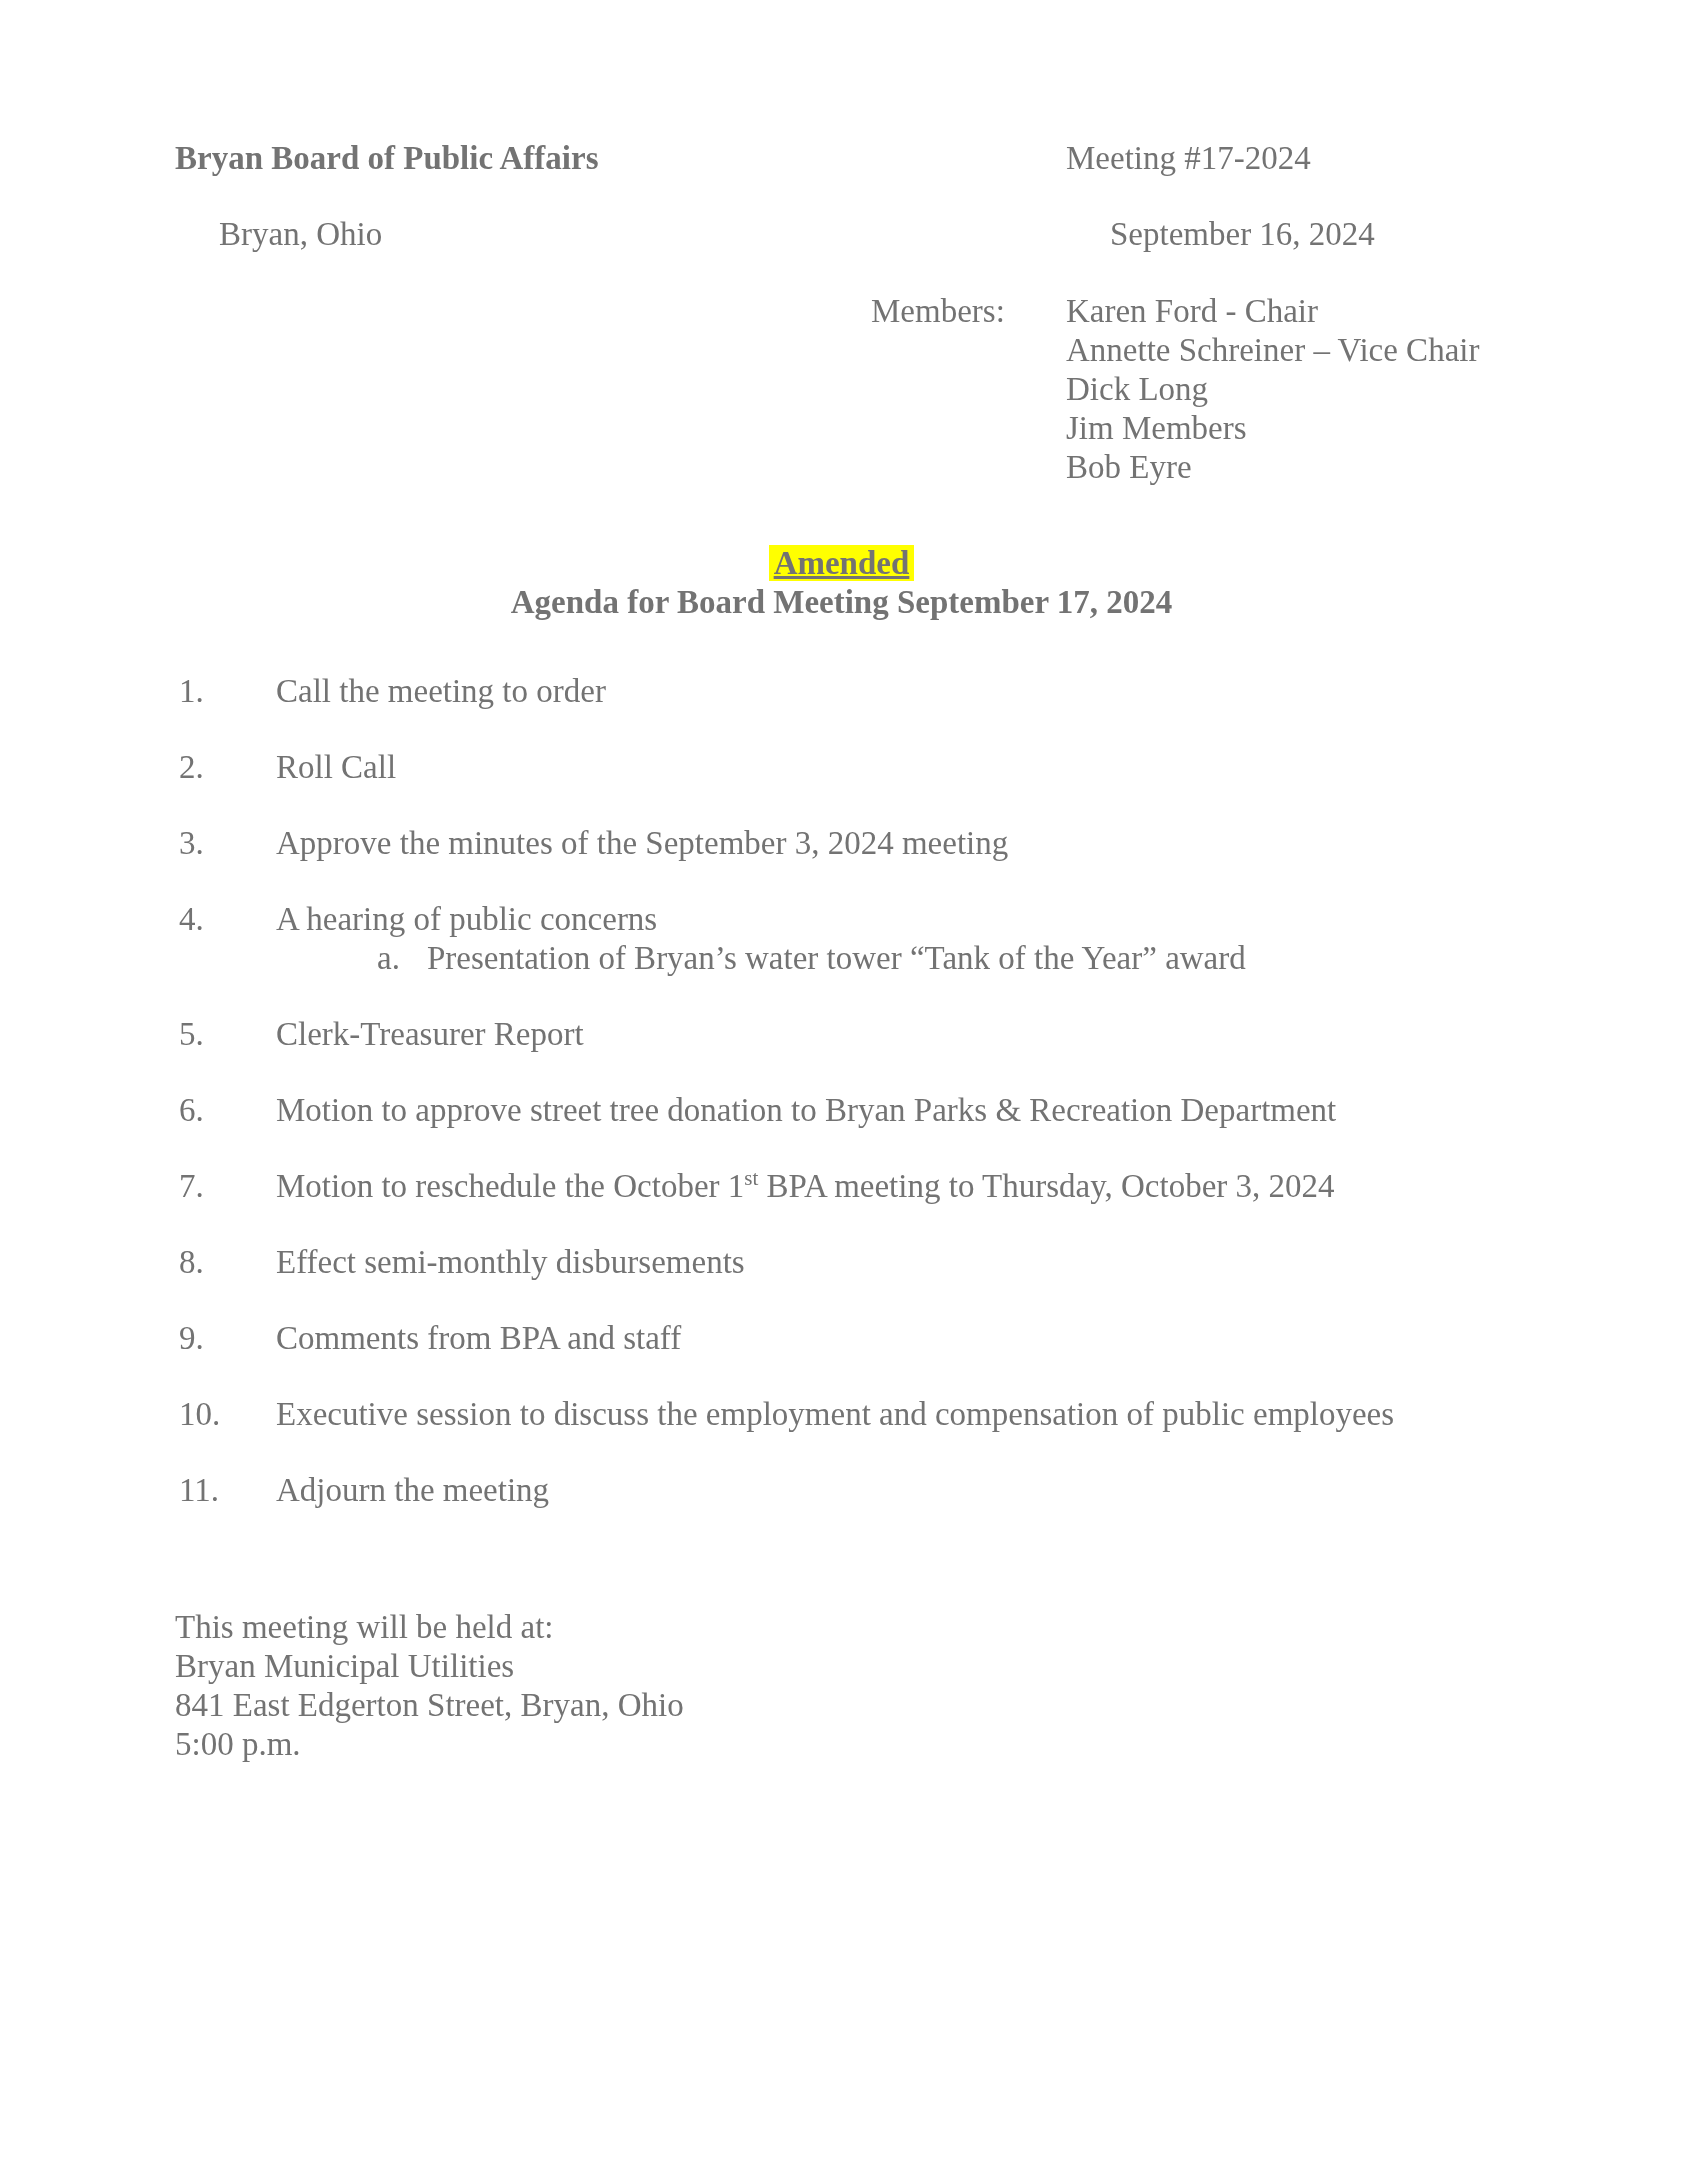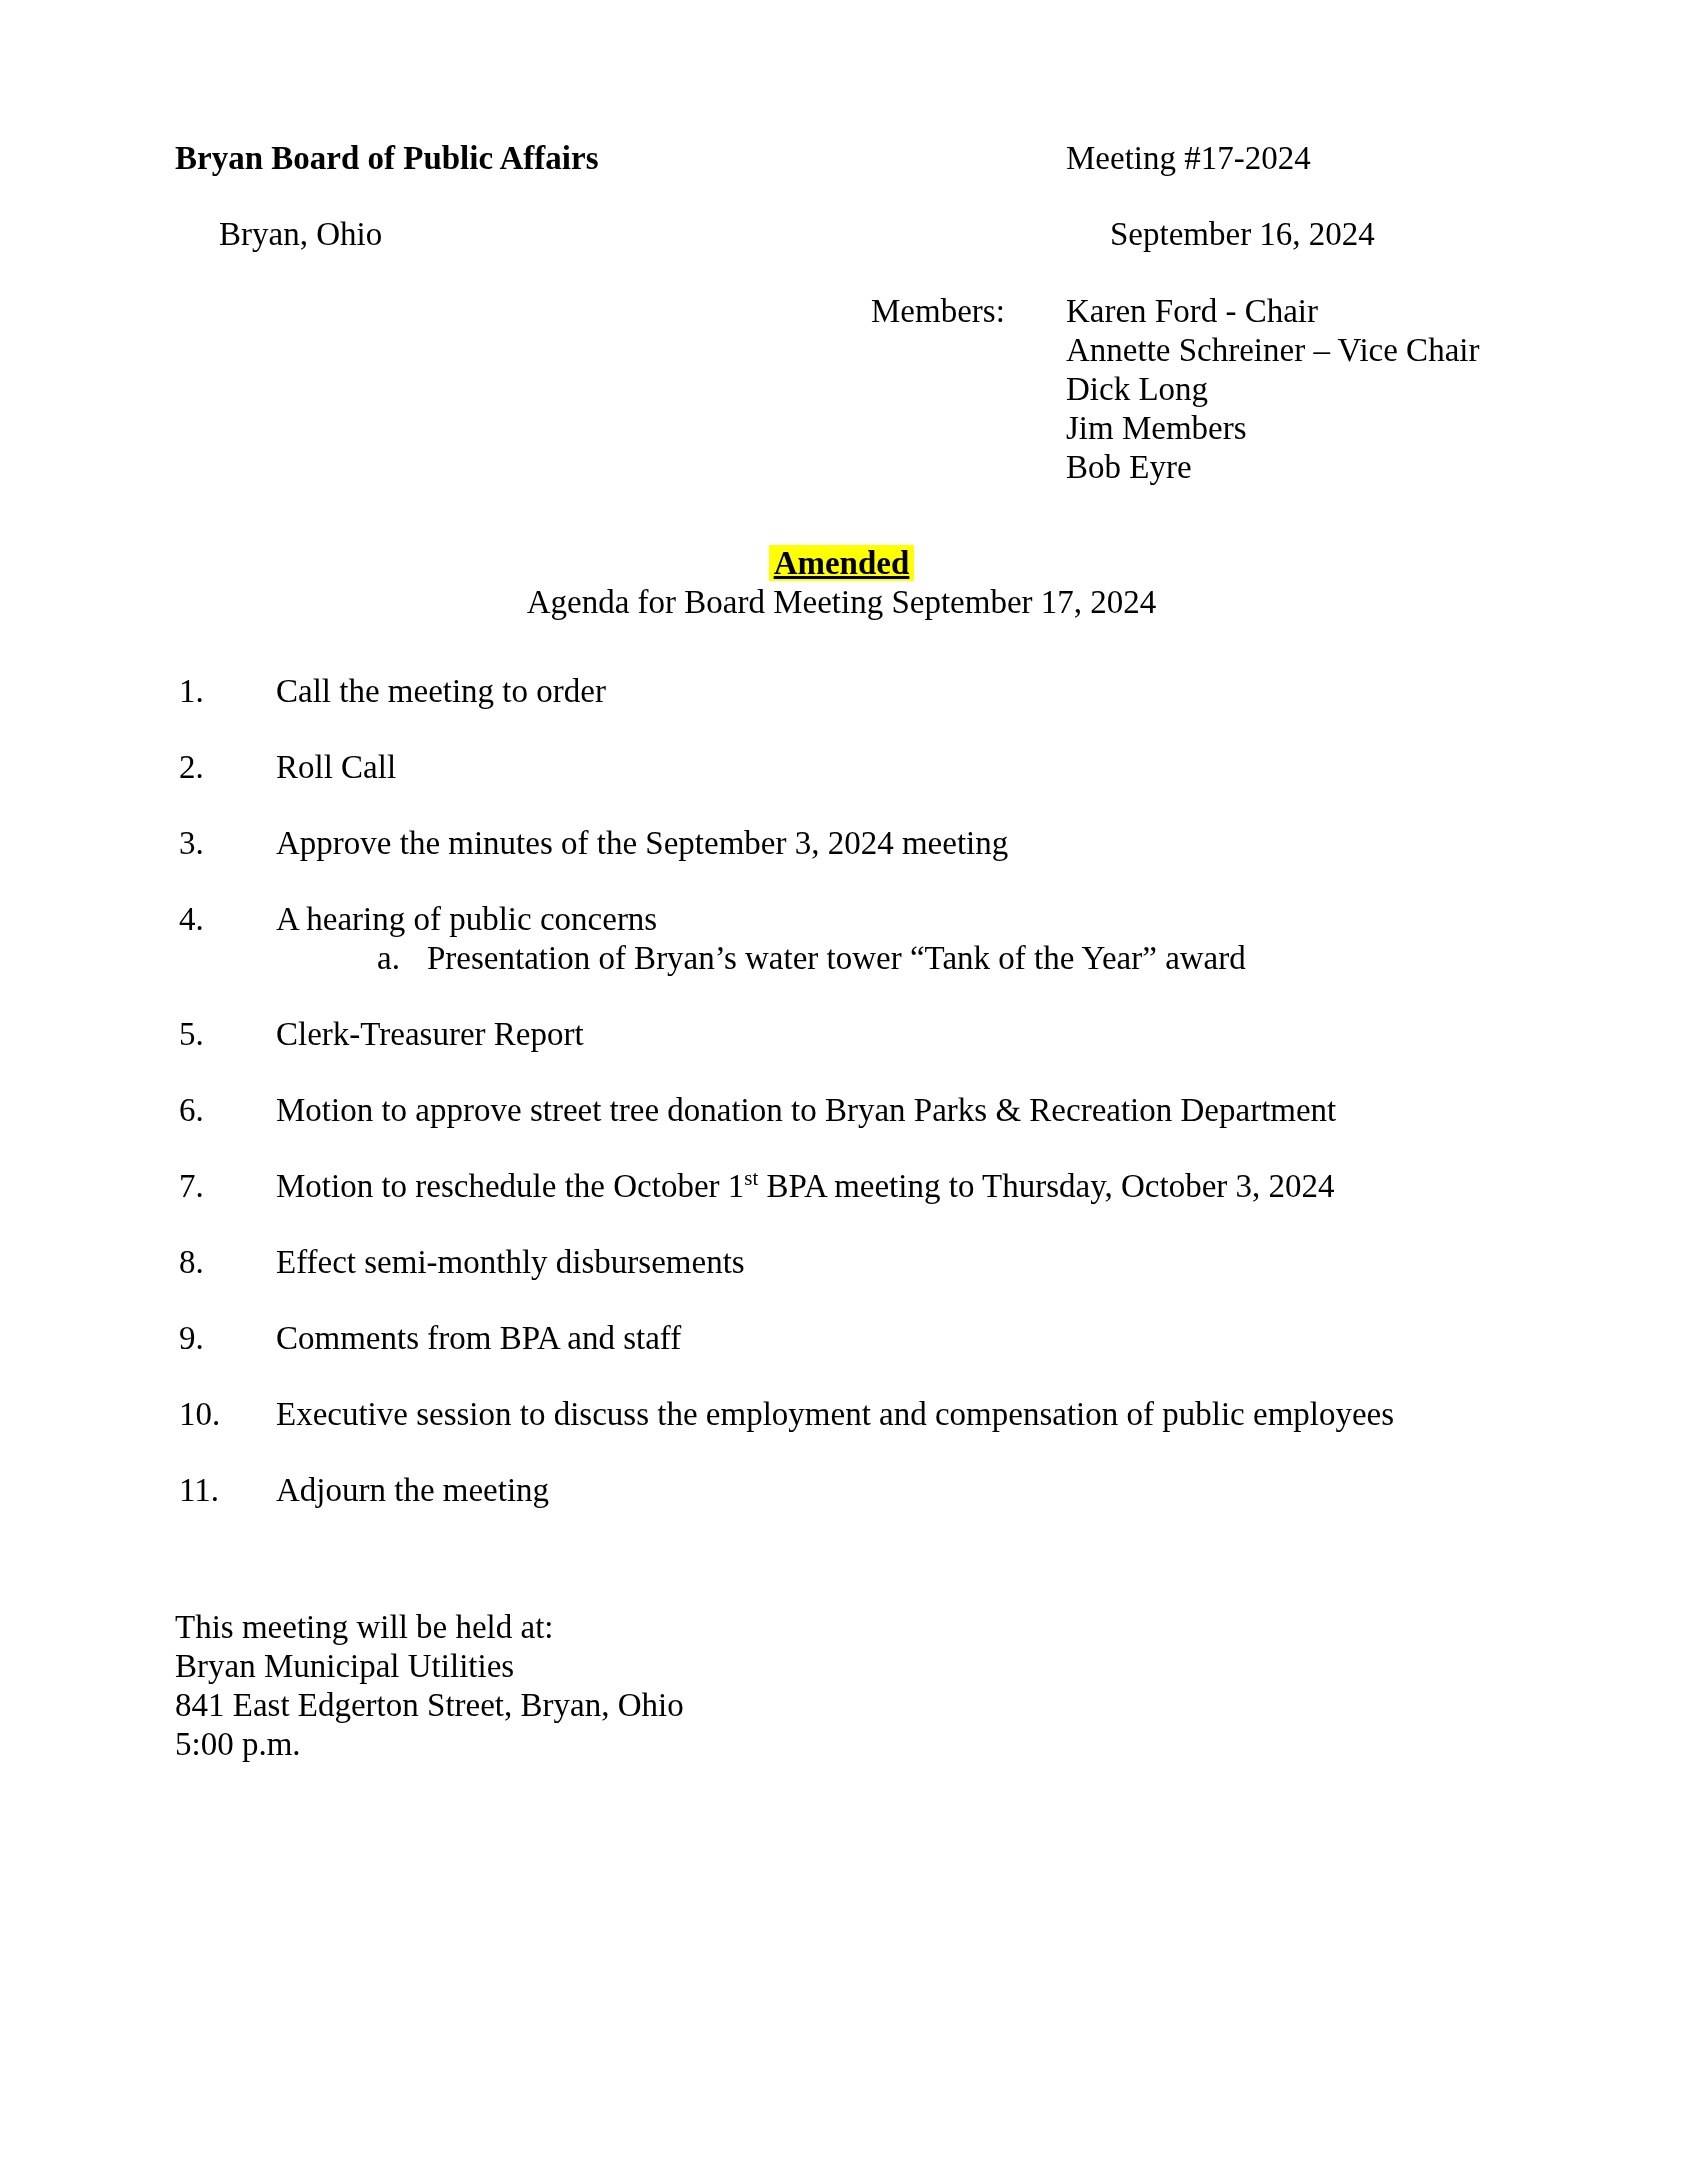--- a/index.html
+++ b/index.html
@@ -2,21 +2,21 @@
 <html style="--hl: #ffff00;"><head>
 <meta charset="utf-8">
 <style>
   * { margin: 0; padding: 0; box-sizing: border-box; }
   html, body { background: #ffffff; }
   .page {
     position: relative;
     width: 1683px;
     height: 2178px;
     background: #ffffff;
-    color: #000000;
+    color: #737373;
     font-family: "Liberation Serif", "DejaVu Serif", serif;
     font-size: 33px;
     line-height: 39px;
     overflow: hidden;
   }
   .abs { position: absolute; }
 
   
   .org-name        { left: 175px;  top: 139px; font-weight: bold; }
   .meeting-number  { left: 1066px; top: 139px; }
@@ -29,21 +29,21 @@
   .member-line     { height: 39px; white-space: nowrap; }
 
   
   .title-block { left: 0; top: 544px; width: 1683px; text-align: center; }
   .amended-span {
     font-weight: bold;
     text-decoration: underline;
     background: var(--hl, #ffff00);
     padding: 0 5px;
   }
-  .agenda-heading { font-weight: normal; }
+  .agenda-heading { font-weight: bold; }
 
   
   .agenda { left: 0; top: 672px; width: 1683px; }
   .agenda-item { position: relative; margin-bottom: 37px; }
   .agenda-item .row { position: relative; }
   .item-num { position: absolute; left: 179px; top: 0; }
   .item-txt { display: block; margin-left: 276px; white-space: nowrap; }
   .subrow { margin-left: 377px; white-space: nowrap; }
   .sub-label { display: inline-block; min-width: 50px; }
   sup.ord { font-size: 21px; vertical-align: super; line-height: 0; }

